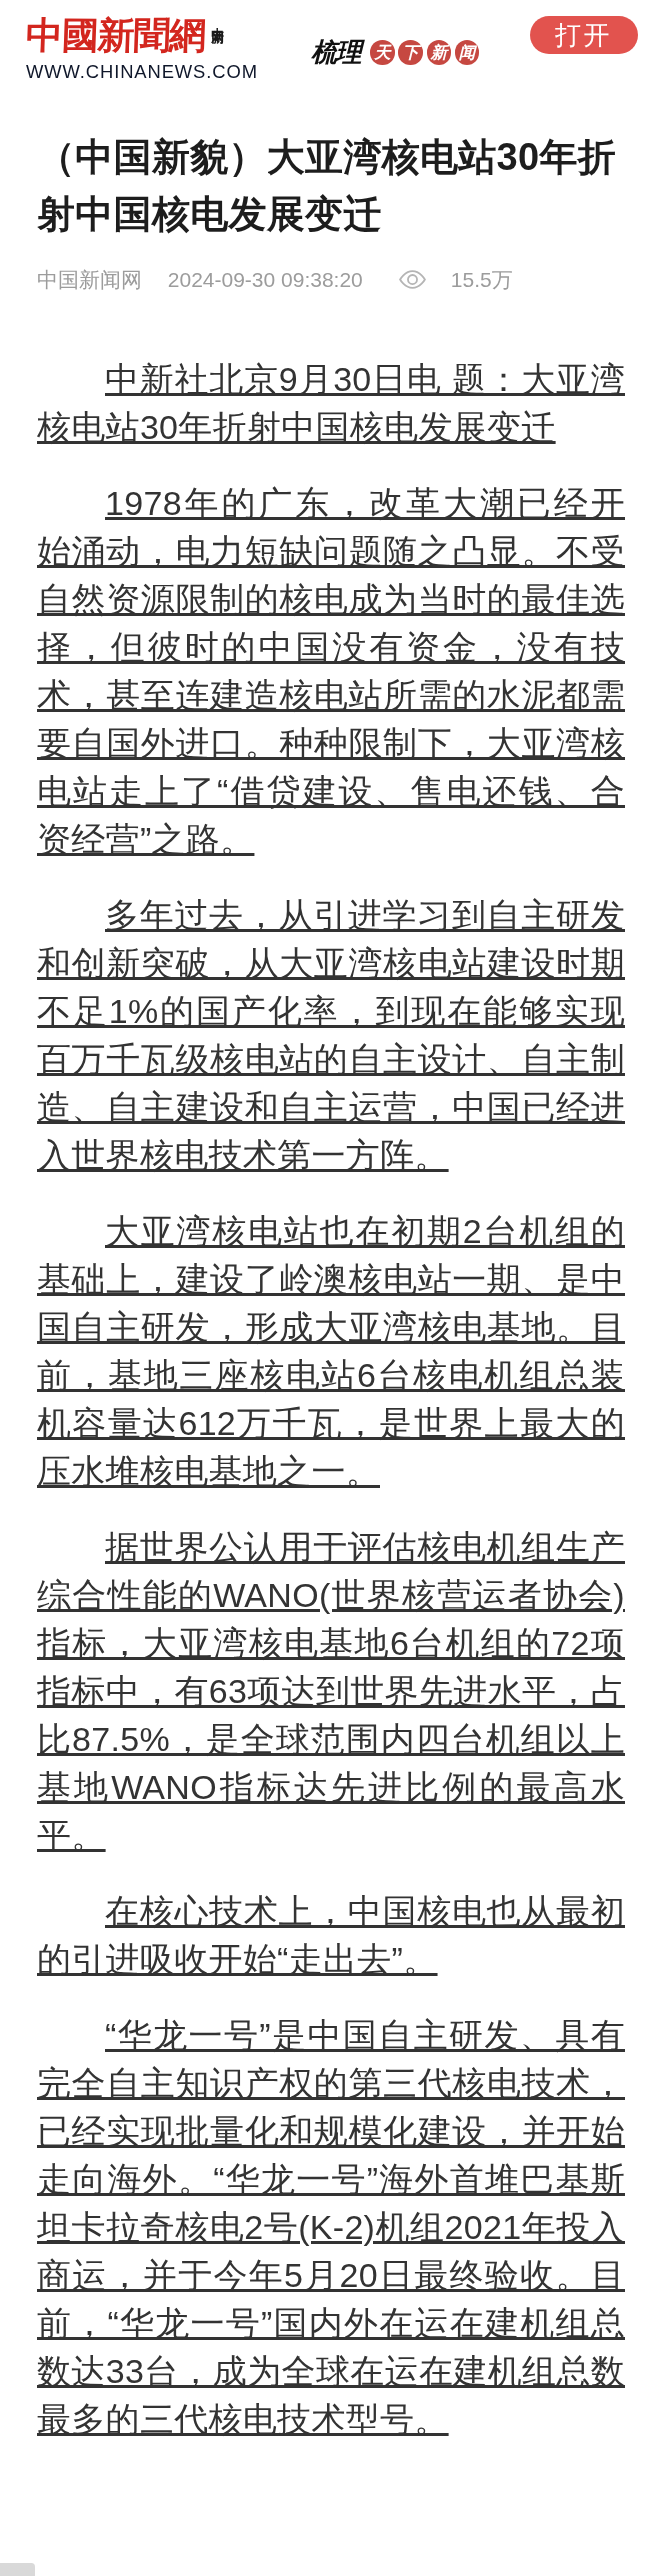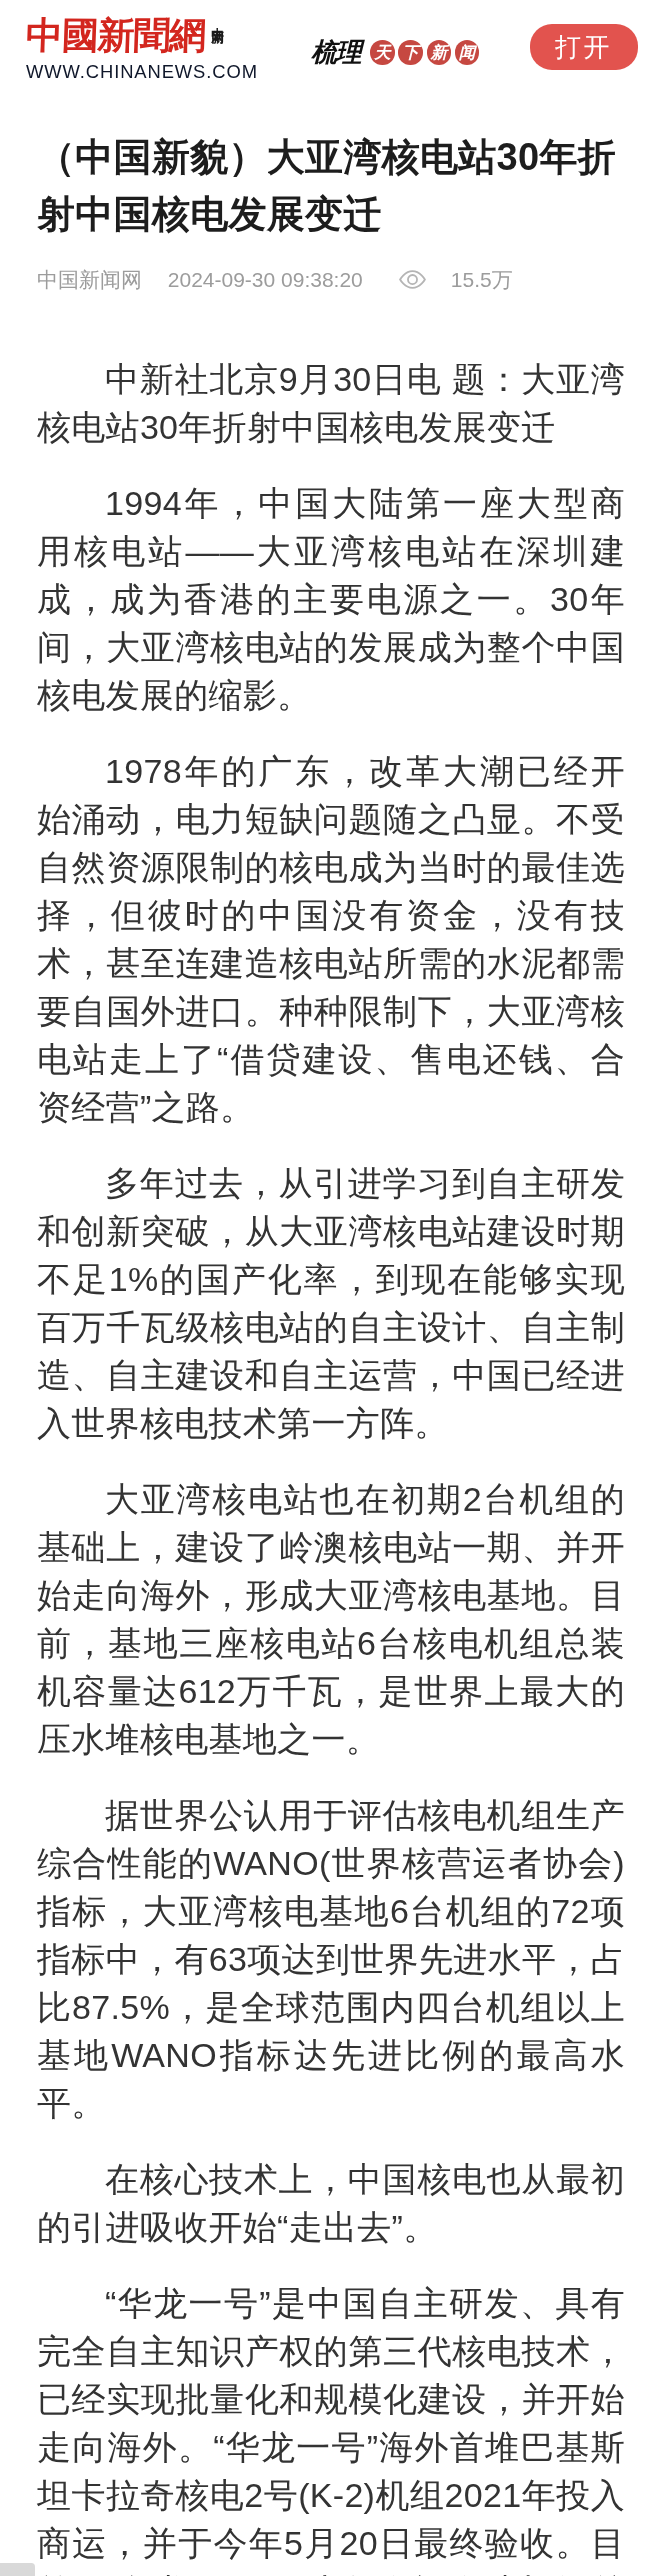--- a/index.html
+++ b/index.html
@@ -42,22 +42,22 @@
   }
   .slogan-circles{display:flex;margin-left:6.1px;}
   .slogan-circle{
     width:24.5px;height:24.5px;border-radius:50%;
     background:var(--circle-red);color:#fff;
     display:flex;align-items:center;justify-content:center;
     font-family:"DejaVu Serif",serif;font-weight:700;
     font-size:16.5px;margin-left:3.7px;font-style:italic;
   }
   .open-btn{
-    margin-left:auto;margin-top:8px;
-    width:108px;height:46px;border:none;border-radius:22px;
+    margin-left:auto;margin-top:0;
+    width:108px;height:38px;border:none;border-radius:22px;
     background:var(--button-red);color:#ffffff;
     font-size:26px;letter-spacing:2.5px;
     display:flex;align-items:center;justify-content:center;
     font-family:"Liberation Sans",sans-serif;
   }
   
   .article-title{
     margin:43px 37px 0;
     font-size:38px;line-height:57px;font-weight:700;
     color:#1d1d1d;letter-spacing:0.3px;
@@ -70,20 +70,21 @@
   .meta-source{flex:none;}
   .meta-datetime{margin-left:9.8px;flex:none;}
   .eye-icon{margin-left:19.6px;display:flex;align-items:center;flex:none;}
   .meta-views{margin-left:7.4px;flex:none;}
   .article-body{margin:63px 37px 0;}
   .article-body p{
     margin:0 0 28px 0;
     font-size:34px;line-height:48px;color:#333333;
     text-indent:2em;text-align:justify;
     letter-spacing:0.3px;
+    text-decoration:underline;
   }
   
   .partial-block{
     position:absolute;left:0;top:2563px;width:35px;height:13.5px;
     background:#d9d9d9;border-top-right-radius:3.7px;
   }
 </style>
 </head>
 <body>
 
@@ -118,23 +119,22 @@
     <svg width="29" height="21" viewBox="0 0 48 34">
       <path d="M24 3 C11 3 3.5 17 3.5 17 C3.5 17 11 31 24 31 C37 31 44.5 17 44.5 17 C44.5 17 37 3 24 3 Z" fill="none" stroke="#b5b5b5" stroke-width="3"></path>
       <circle cx="24" cy="17" r="7.5" fill="none" stroke="#b5b5b5" stroke-width="3"></circle>
     </svg>
   </span>
   <span class="meta-views">15.5万</span>
 </div>
 
 <div class="article-body">
     <p>中新社北京9月30日电 题：大亚湾核电站30年折射中国核电发展变迁</p>
-    <p>1994年，中国大陆第一座大型商用核电站——大亚湾核电站在深圳建成，成为香港的主要电源之一。30年间，大亚湾核电站的发展成为整个中国核电发展的缩影。</p>
     <p>1978年的广东，改革大潮已经开始涌动，电力短缺问题随之凸显。不受自然资源限制的核电成为当时的最佳选择，但彼时的中国没有资金，没有技术，甚至连建造核电站所需的水泥都需要自国外进口。种种限制下，大亚湾核电站走上了“借贷建设、售电还钱、合资经营”之路。</p>
     <p>多年过去，从引进学习到自主研发和创新突破，从大亚湾核电站建设时期不足1%的国产化率，到现在能够实现百万千瓦级核电站的自主设计、自主制造、自主建设和自主运营，中国已经进入世界核电技术第一方阵。</p>
-    <p>大亚湾核电站也在初期2台机组的基础上，建设了岭澳核电站一期、并开始走向海外，形成大亚湾核电基地。目前，基地三座核电站6台核电机组总装机容量达612万千瓦，是世界上最大的压水堆核电基地之一。</p>
+    <p>大亚湾核电站也在初期2台机组的基础上，建设了岭澳核电站一期、是中国自主研发，形成大亚湾核电基地。目前，基地三座核电站6台核电机组总装机容量达612万千瓦，是世界上最大的压水堆核电基地之一。</p>
     <p>据世界公认用于评估核电机组生产综合性能的WANO(世界核营运者协会)指标，大亚湾核电基地6台机组的72项指标中，有63项达到世界先进水平，占比87.5%，是全球范围内四台机组以上基地WANO指标达先进比例的最高水平。</p>
     <p>在核心技术上，中国核电也从最初的引进吸收开始“走出去”。</p>
     <p>“华龙一号”是中国自主研发、具有完全自主知识产权的第三代核电技术，已经实现批量化和规模化建设，并开始走向海外。“华龙一号”海外首堆巴基斯坦卡拉奇核电2号(K-2)机组2021年投入商运，并于今年5月20日最终验收。目前，“华龙一号”国内外在运在建机组总数达33台，成为全球在运在建机组总数最多的三代核电技术型号。</p>
   </div>
 
 <div class="partial-block"></div>
 
 
 </body></html>

